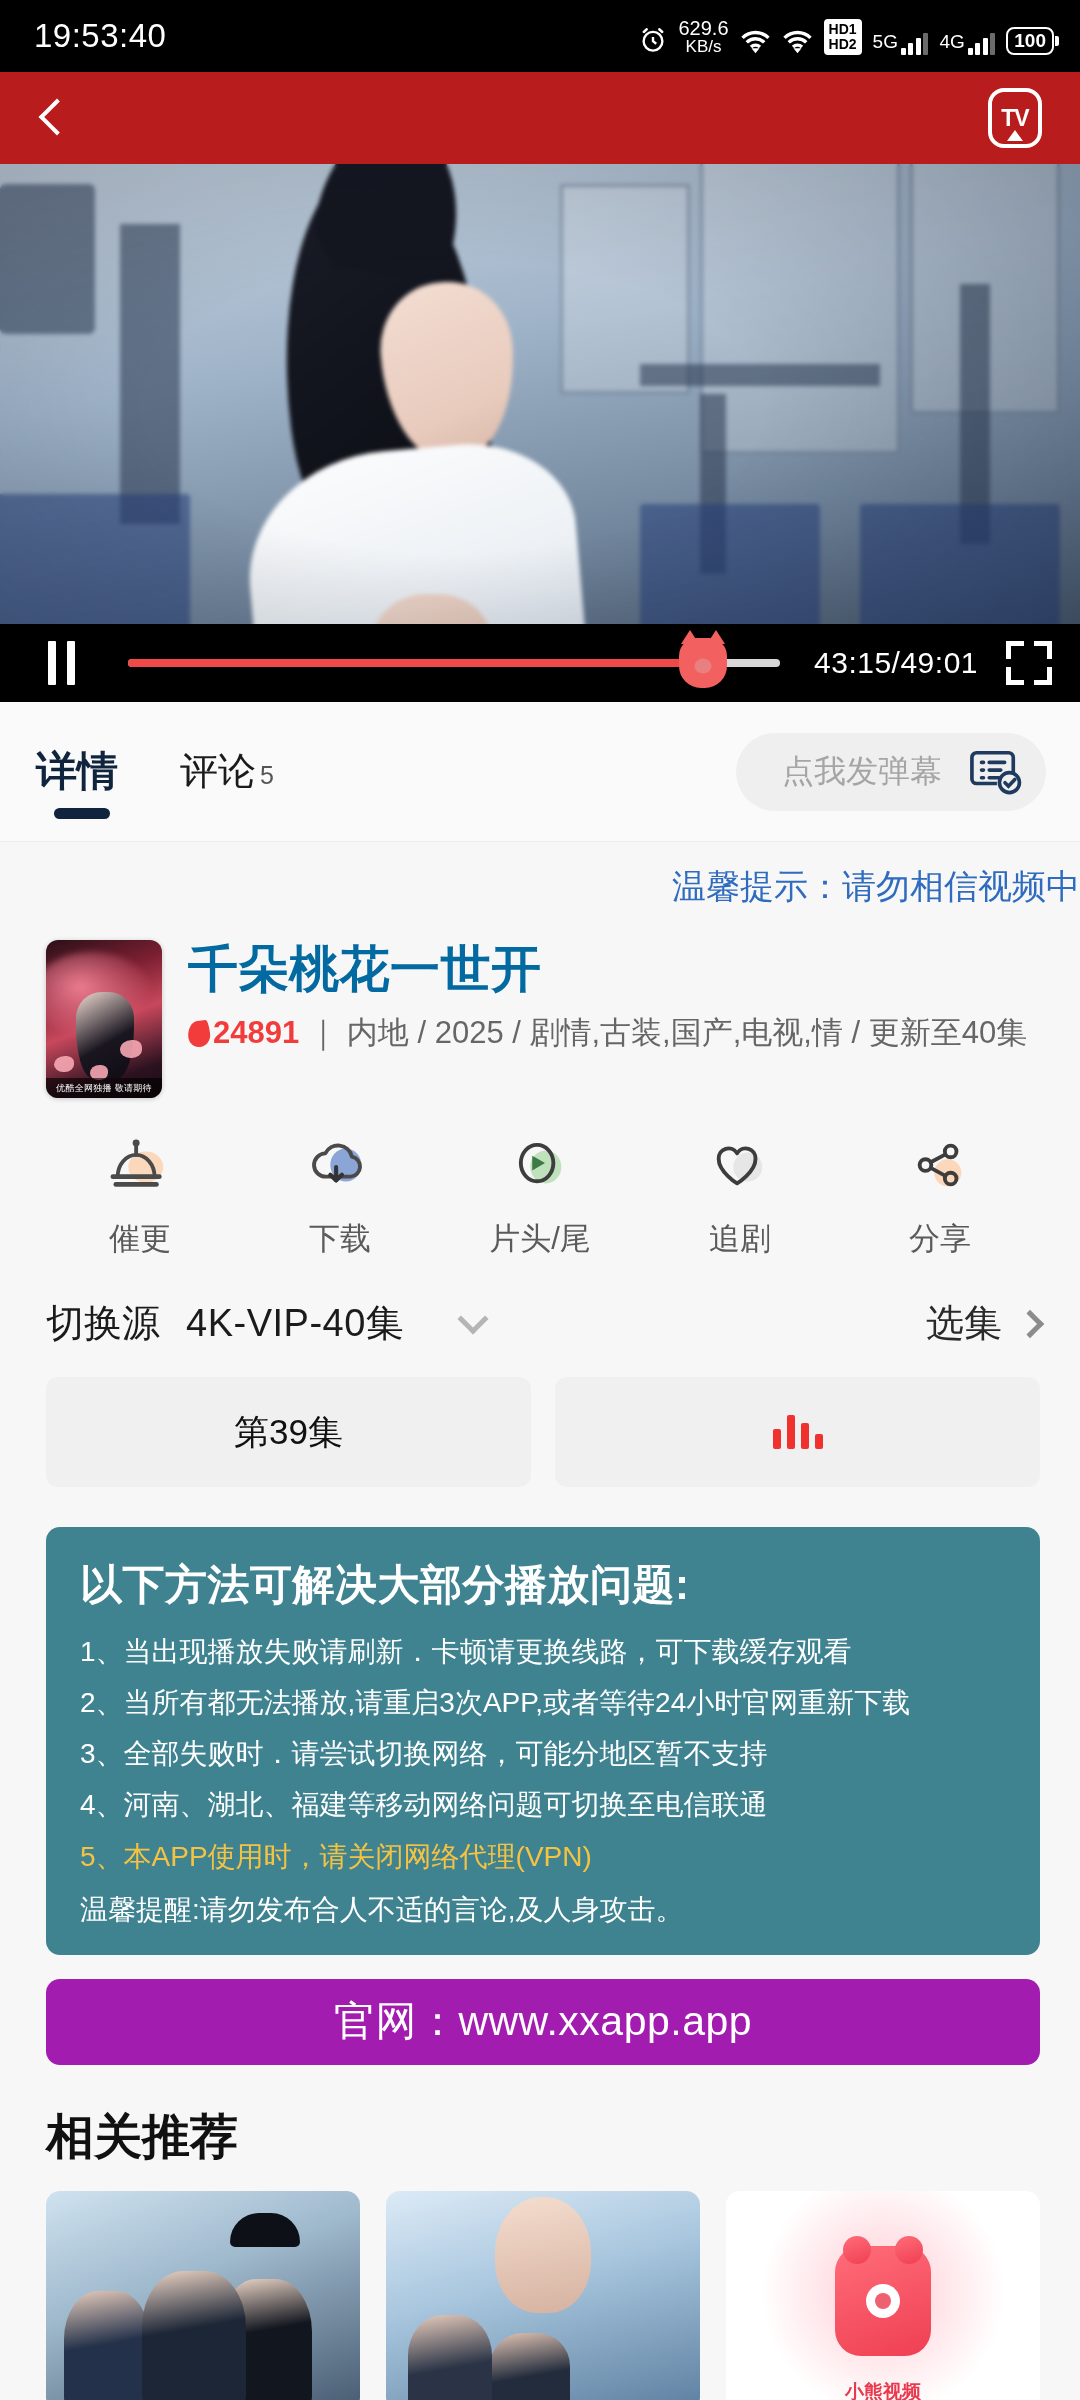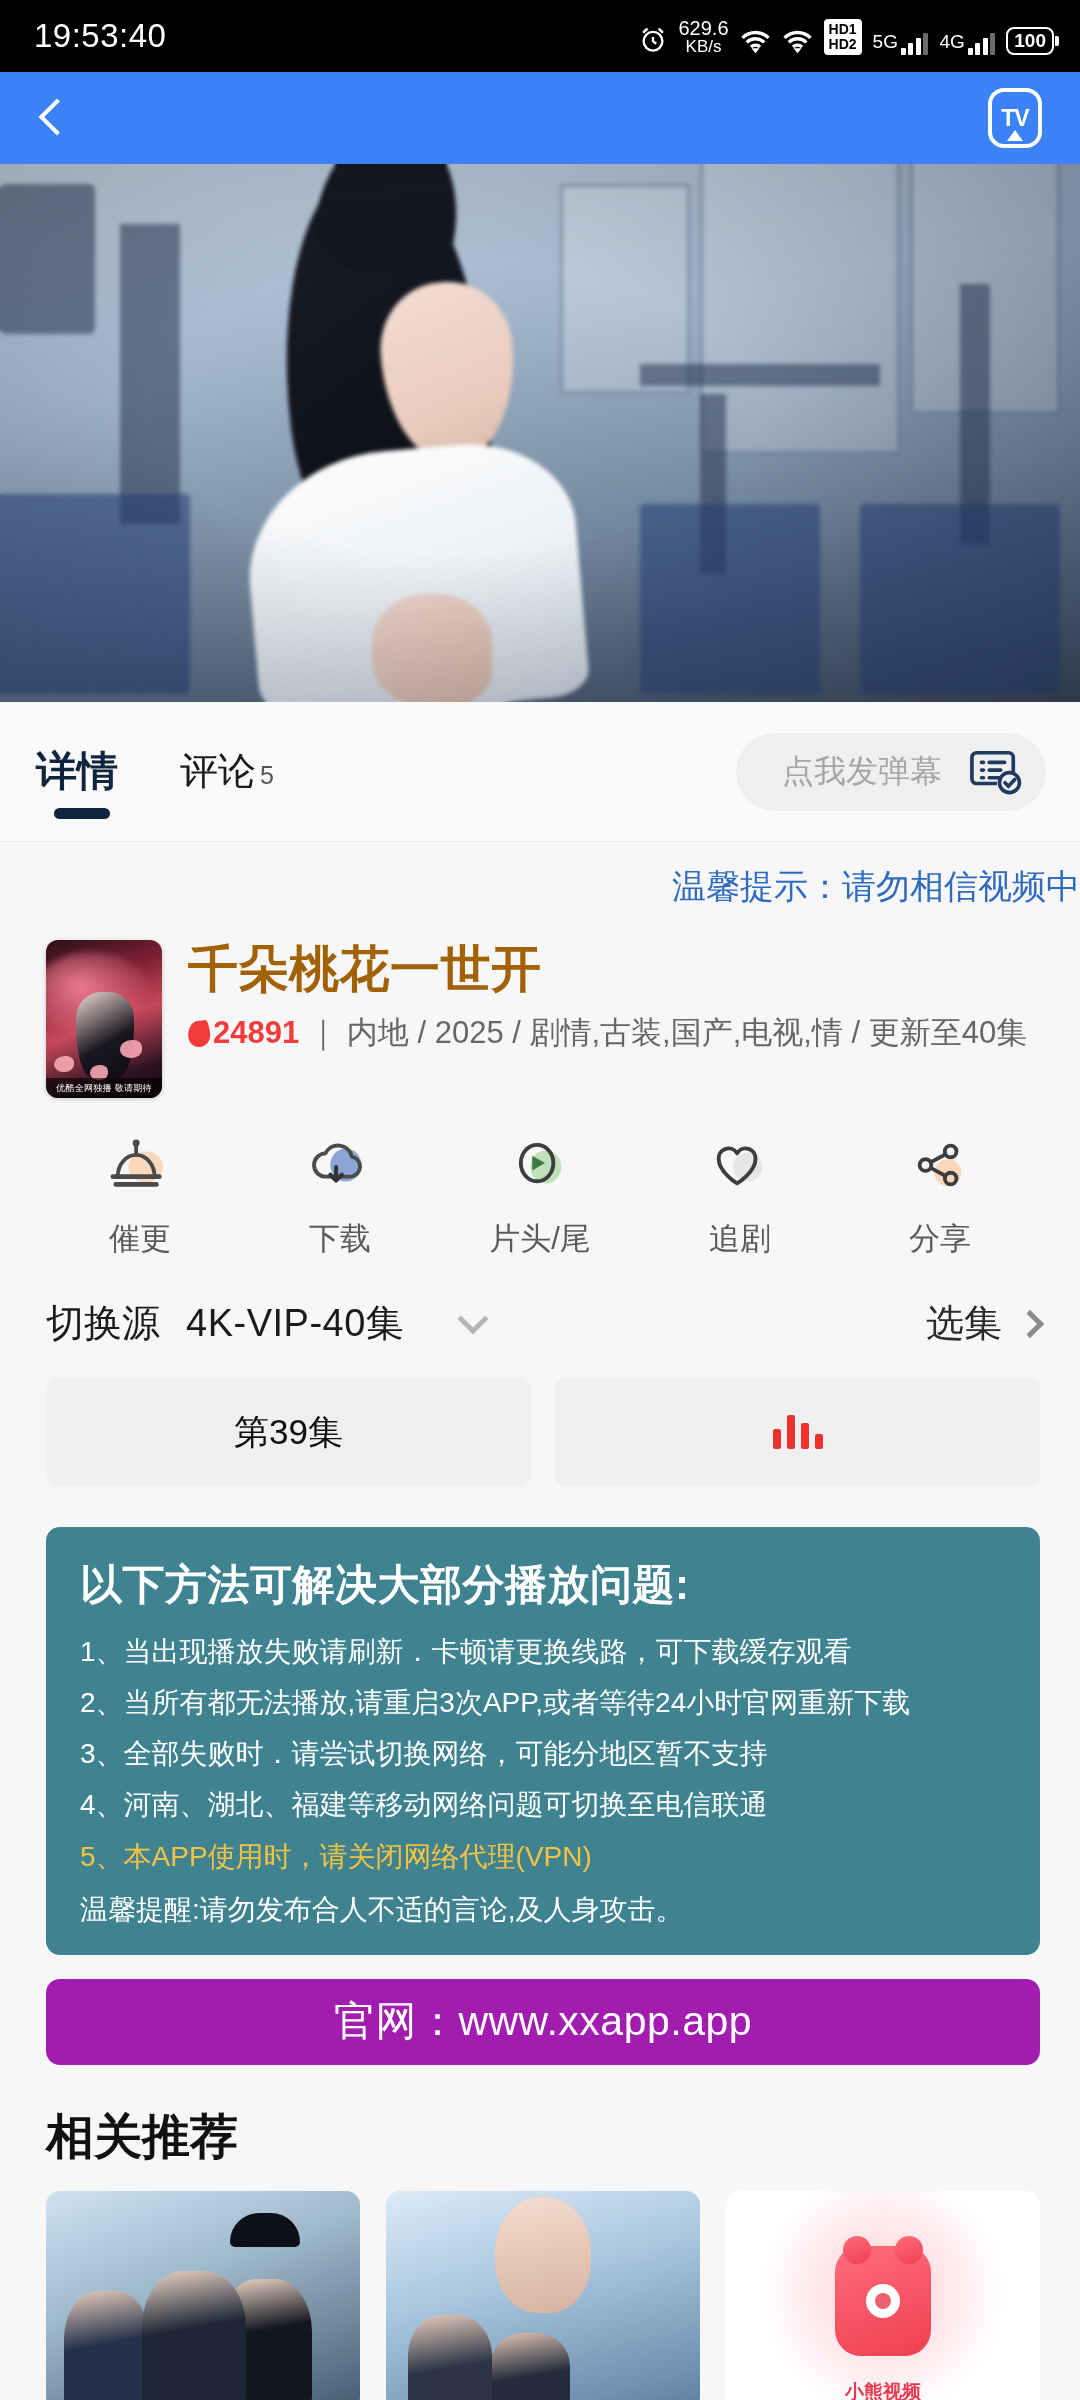--- a/index.html
+++ b/index.html
@@ -39,21 +39,21 @@
   .battery::after {
     content:""; position:absolute; right:-7px; top:50%; transform:translateY(-50%);
     width:4px; height:10px; background:#fff; border-radius:0 2px 2px 0;
   }
 
   
   .player { position:relative; width:1080px; height:630px; background:#000; overflow:hidden; }
   .player-topbar {
     position:absolute; top:0; left:0; right:0; height:92px; z-index:6;
     display:flex; align-items:center; justify-content:space-between;
-    padding:0 38px 0 34px; background:#3b82f6;
+    padding:0 38px 0 34px; background:#b91c1c;
   }
   .back-chevron { width:34px; height:34px; position:relative; }
   .back-chevron::before{
     content:""; position:absolute; left:10px; top:3px;
     width:22px; height:22px; border-left:4px solid #fff; border-bottom:4px solid #fff;
     transform:rotate(45deg);
   }
   .tv-badge {
     width:54px; height:60px; border:4px solid #fff; border-radius:16px;
     display:flex; flex-direction:column; align-items:center; justify-content:center;
@@ -169,21 +169,21 @@
   .po-swirl{ position:absolute; left:-14px; top:12px; width:120px;height:86px;
     background:radial-gradient(ellipse at 40% 40%, rgba(255,140,160,.85), rgba(200,60,90,.1) 70%);
     border-radius:50%; filter:blur(3px);}
   .po-fig{ position:absolute; left:30px; top:52px; width:58px;height:86px;
     background:linear-gradient(150deg,#f2dcd4 0%,#1a1620 58%, #0f0c14 100%);
     border-radius:44% 44% 28% 28% / 30% 30% 60% 60%;}
   .po-pet{ position:absolute; background:#f6a7b4; border-radius:58% 42% 50% 50%; opacity:.9;}
   .po-band{ position:absolute; left:0; right:0; bottom:0; height:20px; background:rgba(0,0,0,.62);
     color:#fff; font-size:9px; display:flex; align-items:center; justify-content:center; letter-spacing:.3px;}
   .meta { flex:1; min-width:0; }
-  .title { font-size:50px; font-weight:700; color:#a16207; line-height:1.18; letter-spacing:.5px;}
+  .title { font-size:50px; font-weight:700; color:#0369a1; line-height:1.18; letter-spacing:.5px;}
   .subline { font-size:31px; color:#666; line-height:1.42; margin-top:12px; }
   .hot { color:#f23c3c; font-weight:600; }
   .flame { display:inline-block; width:22px; height:26px; background:#f23c3c; vertical-align:-4px;
     border-radius:52% 12% 54% 48% / 60% 46% 46% 40%; transform:rotate(-8deg); margin-right:3px;}
   .ratecol { width:130px; flex:none; display:flex; flex-direction:column; align-items:center; padding-top:18px; }
   .rate { font-size:40px; color:#1d3a5c; font-weight:700; }
   .rate .fen { font-size:30px; }
   .rchev { margin-top:22px; width:26px; height:26px; border-right:5px solid #9a9a9a; border-top:5px solid #9a9a9a; transform:rotate(45deg); }
 
   
@@ -330,20 +330,40 @@
       <div class="vs-blue" style="left:860px;top:340px;width:200px;height:190px"></div>
       <div class="fig-hair"></div>
       <div class="fig-top"></div>
       <div class="fig-face"></div>
       <div class="fig-body"></div>
       <div class="fig-arm"></div>
       <div class="blurlay"></div>
       <div class="vignette"></div>
     </div>
 
+    <div class="controls">
+      <div class="pausebtn">
+          <i></i>
+          <i></i>
+        </div>
+      <div class="progress-wrap">
+        <div class="prog-track"></div>
+        <div class="prog-fill"></div>
+        <div class="prog-thumb">
+          <div class="thumb-nose"></div>
+        </div>
+      </div>
+      <div class="timetext">43:15/49:01</div>
+      <div class="fsbtn">
+          <span></span>
+          <span></span>
+          <span></span>
+          <span></span>
+        </div>
+    </div>
   </div>
 
   <div class="tabsbar">
     <div class="tab active">
       <span>详情</span>
     </div>
     <div class="tab inactive">
       <span>评论</span><span class="cnt">5</span>
     </div>
     <div class="danmaku-input">

